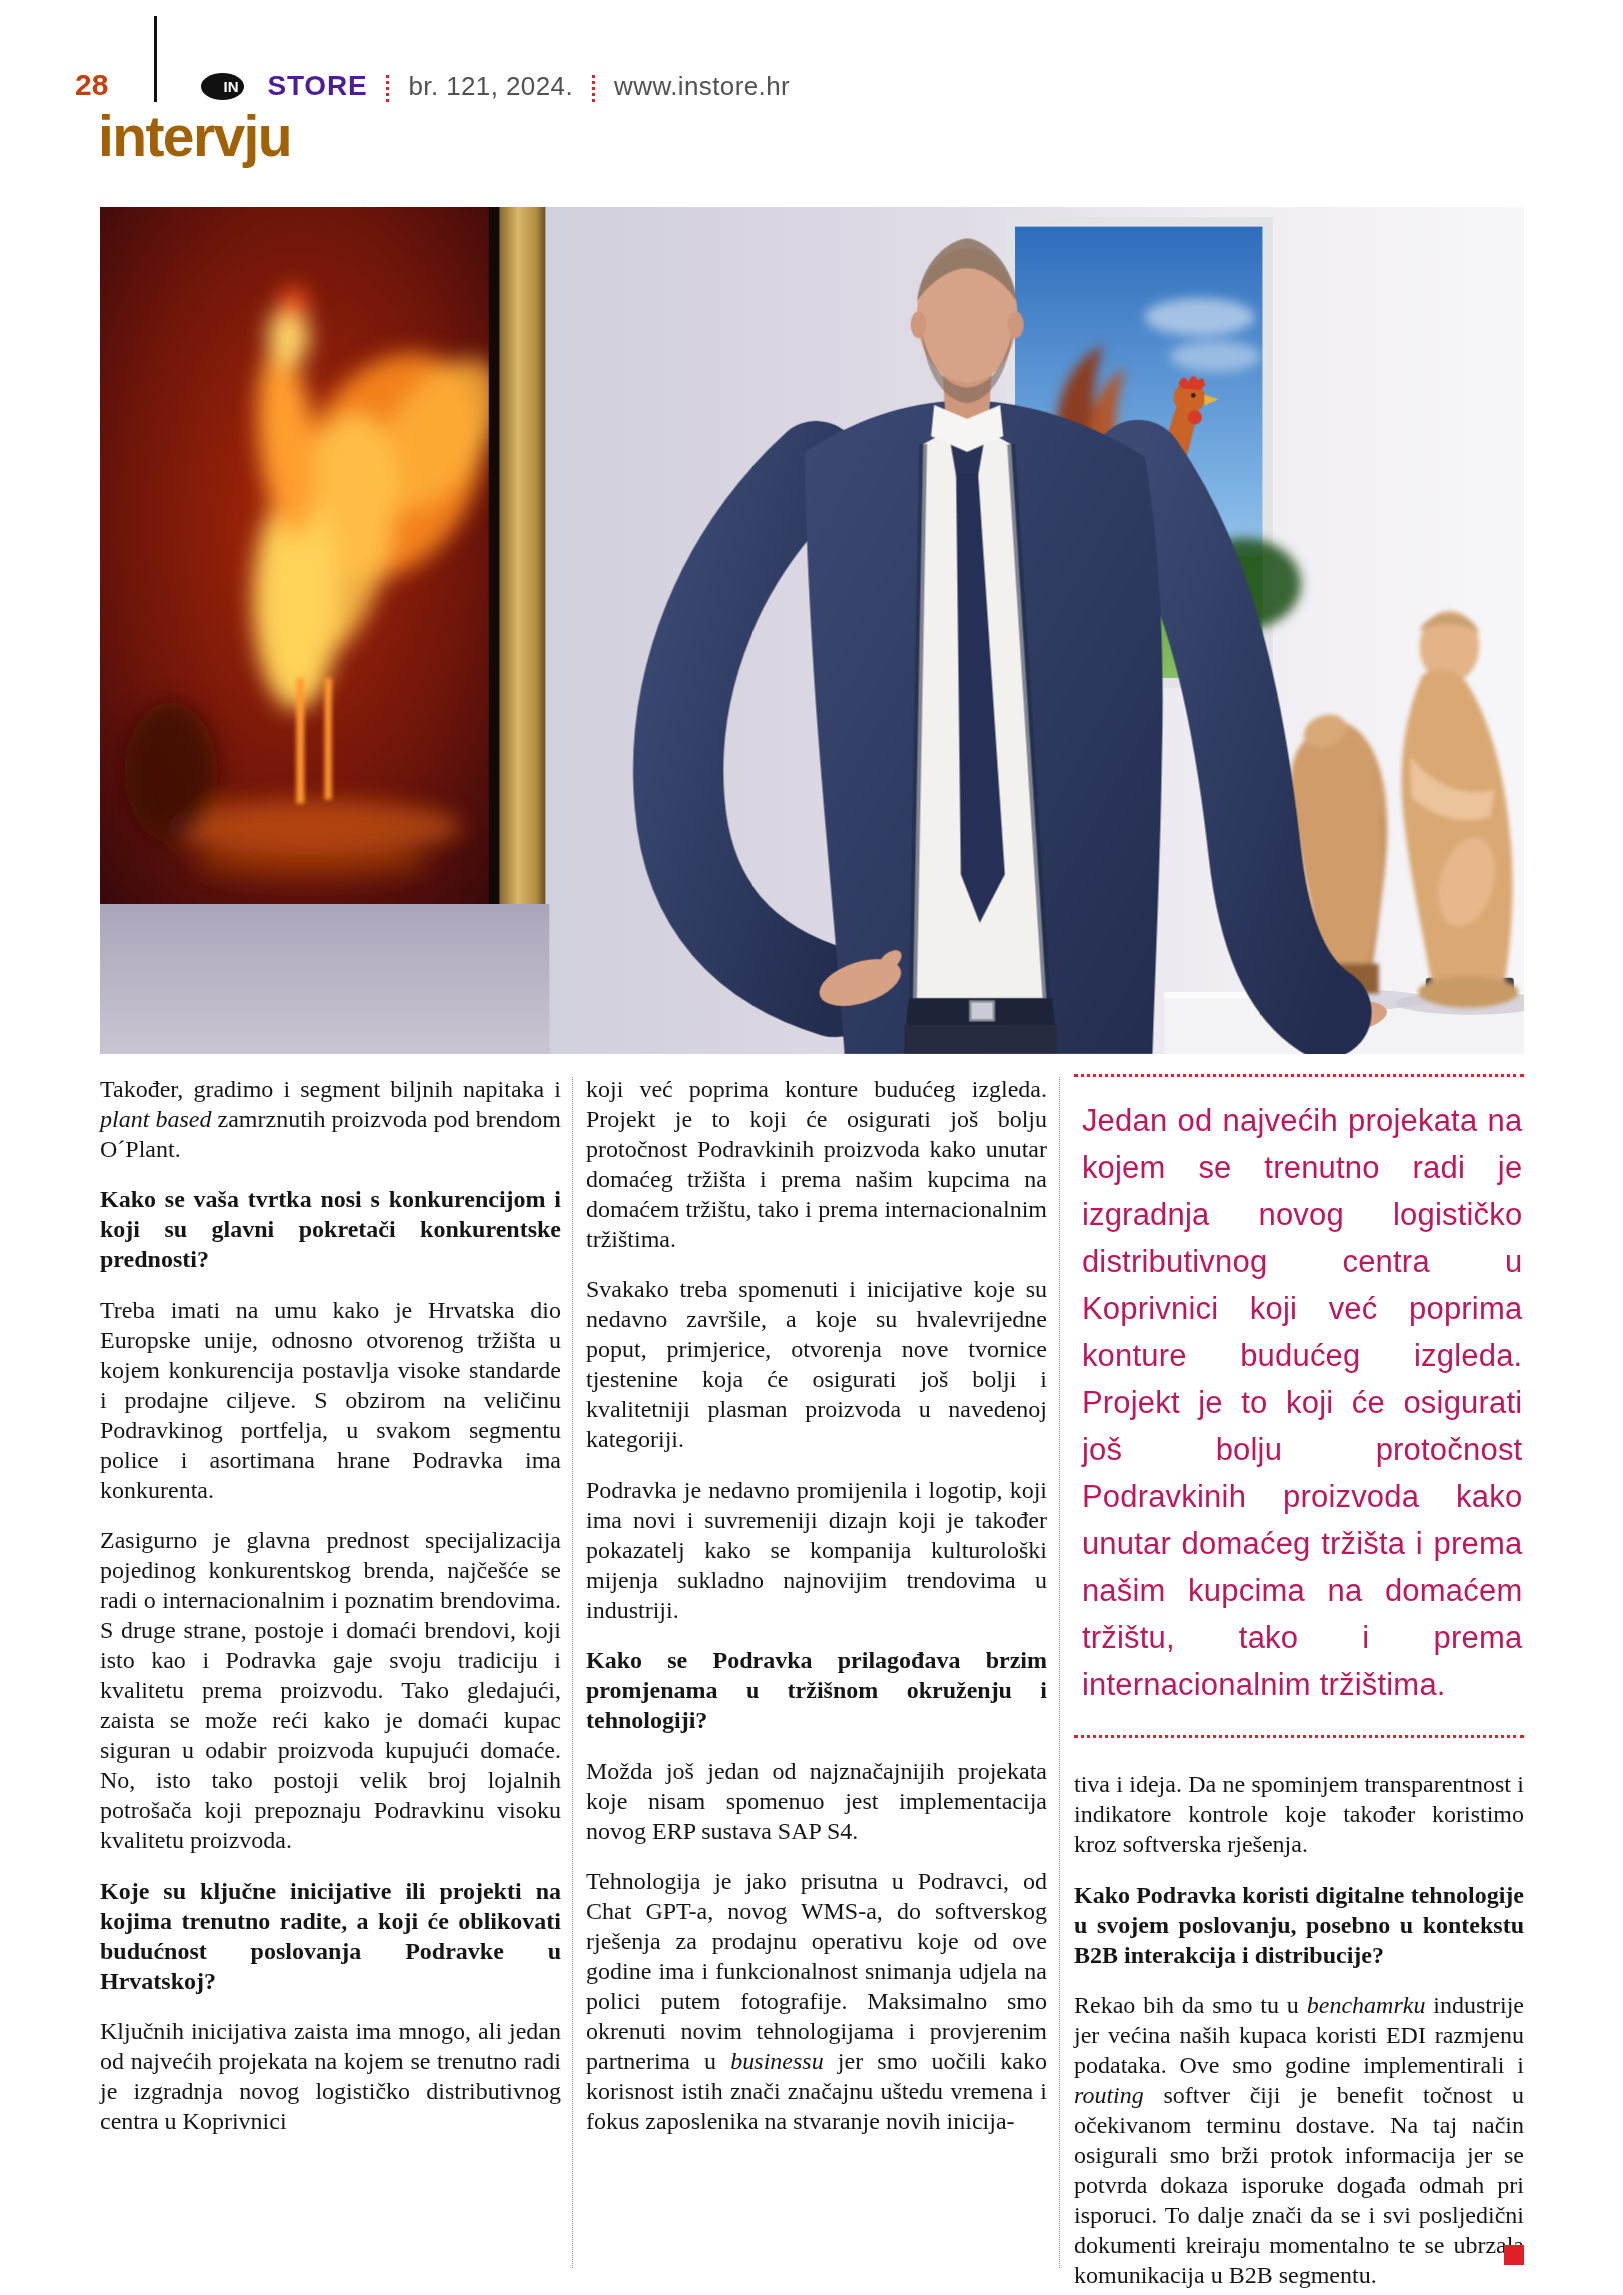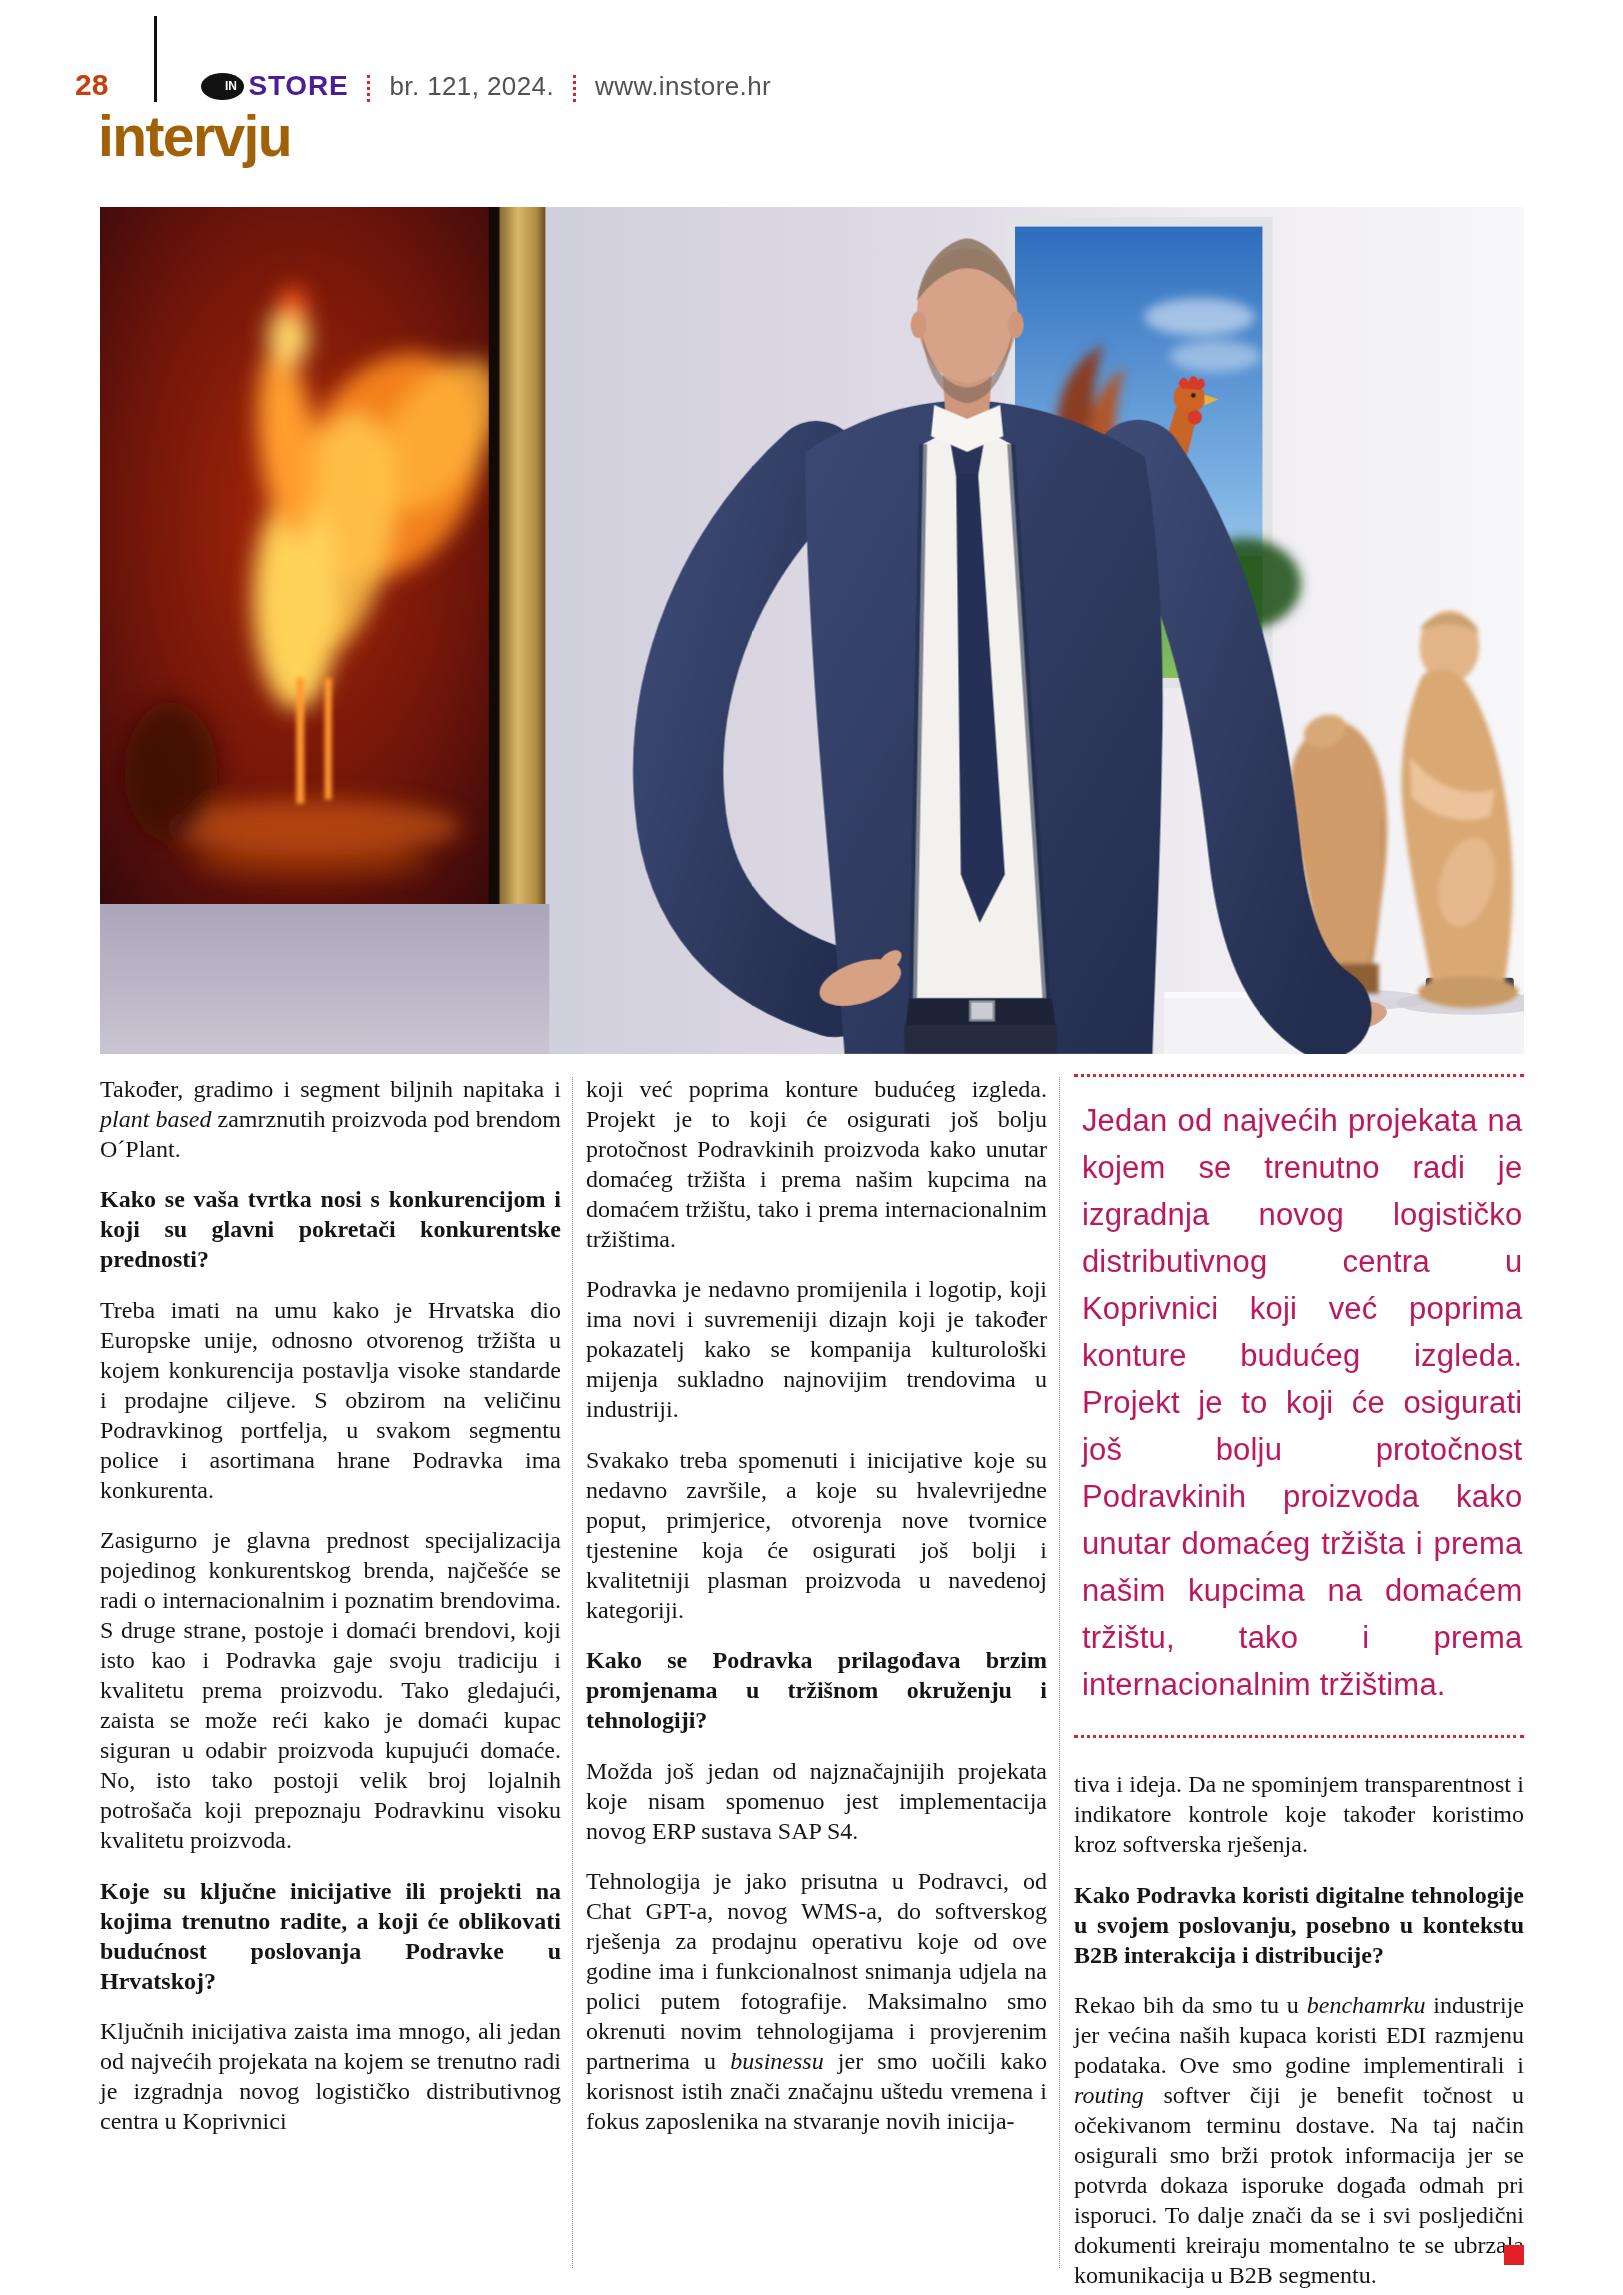--- a/index.html
+++ b/index.html
@@ -16,22 +16,22 @@
     position:absolute;left:75px;top:15.7px;height:86px;
     display:flex;align-items:flex-end;
     font-family:"Liberation Sans", sans-serif;
   }
   .pagenum{font-size:30px;font-weight:bold;color:#c2410c;line-height:1;padding-bottom:1.6px;}
   .vrule{width:3.1px;background:#111;height:86px;margin:0 44px 0 46px;}
   .logo{display:flex;align-items:center;padding-bottom:1.6px;}
   .logo-circle{
     display:inline-flex;align-items:center;justify-content:center;
     width:27px;height:27px;border-radius:50%;
-    background:#111;color:#fff;font-size:12px;font-weight:bold;letter-spacing:0;
-    margin-right:4px;
+    background:#111;color:#fff;font-size:15px;font-weight:bold;letter-spacing:0;
+    margin-right:23px;
     padding-left:16px;
   }
   .logo-text{font-size:28px;font-weight:bold;color:#4c1d95;letter-spacing:0.8px;line-height:1;}
   .dotsep{width:0;border-left:3.1px dotted #d6252c;height:27px;margin:0 19px 0 19px;}
   .meta{font-size:26px;color:#525252;line-height:1;padding-bottom:2.4px;letter-spacing:0.4px;margin-top:28px;}
   
   .section-title{
     position:absolute;left:98px;top:108px;
     font-family:"Liberation Sans", sans-serif;
     font-size:57px;font-weight:bold;color:#a16207;letter-spacing:-1.6px;line-height:1;
@@ -261,22 +261,22 @@
     <p>Također, gradimo i segment biljnih napitaka i <i>plant based</i> zamrznutih proizvoda pod brendom O´Plant.</p>
     <p class="question">Kako se vaša tvrtka nosi s konkurencijom i koji su glavni pokretači konkurentske prednosti?</p>
     <p>Treba imati na umu kako je Hrvatska dio Europske unije, odnosno otvorenog tržišta u kojem konkurencija postavlja visoke standarde i prodajne ciljeve. S obzirom na veličinu Podravkinog portfelja, u svakom segmentu police i asortimana hrane Podravka ima konkurenta.</p>
     <p>Zasigurno je glavna prednost specijalizacija pojedinog konkurentskog brenda, najčešće se radi o internacionalnim i poznatim brendovima. S druge strane, postoje i domaći brendovi, koji isto kao i Podravka gaje svoju tradiciju i kvalitetu prema proizvodu. Tako gledajući, zaista se može reći kako je domaći kupac siguran u odabir proizvoda kupujući domaće. No, isto tako postoji velik broj lojalnih potrošača koji prepoznaju Podravkinu visoku kvalitetu proizvoda.</p>
     <p class="question">Koje su ključne inicijative ili projekti na kojima trenutno radite, a koji će oblikovati budućnost poslovanja Podravke u Hrvatskoj?</p>
     <p>Ključnih inicijativa zaista ima mnogo, ali jedan od najvećih projekata na kojem se trenutno radi je izgradnja novog logističko distributivnog centra u Koprivnici</p>
   </div>
 
   <div class="col col2">
     <p>koji već poprima konture budućeg izgleda. Projekt je to koji će osigurati još bolju protočnost Podravkinih proizvoda kako unutar domaćeg tržišta i prema našim kupcima na domaćem tržištu, tako i prema internacionalnim tržištima.</p>
+    <p>Svakako treba spomenuti i inicijative koje su nedavno završile, a koje su hvalevrijedne poput, primjerice, otvorenja nove tvornice tjestenine koja će osigurati još bolji i kvalitetniji plasman proizvoda u navedenoj kategoriji.</p>
     <p>Podravka je nedavno promijenila i logotip, koji ima novi i suvremeniji dizajn koji je također pokazatelj kako se kompanija kulturološki mijenja sukladno najnovijim trendovima u industriji.</p>
-    <p>Svakako treba spomenuti i inicijative koje su nedavno završile, a koje su hvalevrijedne poput, primjerice, otvorenja nove tvornice tjestenine koja će osigurati još bolji i kvalitetniji plasman proizvoda u navedenoj kategoriji.</p>
     <p class="question">Kako se Podravka prilagođava brzim promjenama u tržišnom okruženju i tehnologiji?</p>
     <p>Možda još jedan od najznačajnijih projekata koje nisam spomenuo jest implementacija novog ERP sustava SAP S4.</p>
     <p>Tehnologija je jako prisutna u Podravci, od Chat GPT-a, novog WMS-a, do softverskog rješenja za prodajnu operativu koje od ove godine ima i funkcionalnost snimanja udjela na polici putem fotografije. Maksimalno smo okrenuti novim tehnologijama i provjerenim partnerima u <i>businessu</i> jer smo uočili kako korisnost istih znači značajnu uštedu vremena i fokus zaposlenika na stvaranje novih inicija-</p>
   </div>
 
   <div class="col col3">
     <div class="pull-quote">
       <span class="pq-inner">Jedan od najvećih projekata na kojem se trenutno radi je izgradnja novog logističko distributivnog centra u Koprivnici koji već poprima konture budućeg izgleda. Projekt je to koji će osigurati još bolju protočnost Podravkinih proizvoda kako unutar domaćeg tržišta i prema našim kupcima na domaćem tržištu, tako i prema internacionalnim tržištima.</span>
     </div>
     <p>tiva i ideja. Da ne spominjem transparentnost i indikatore kontrole koje također koristimo kroz softverska rješenja.</p>

